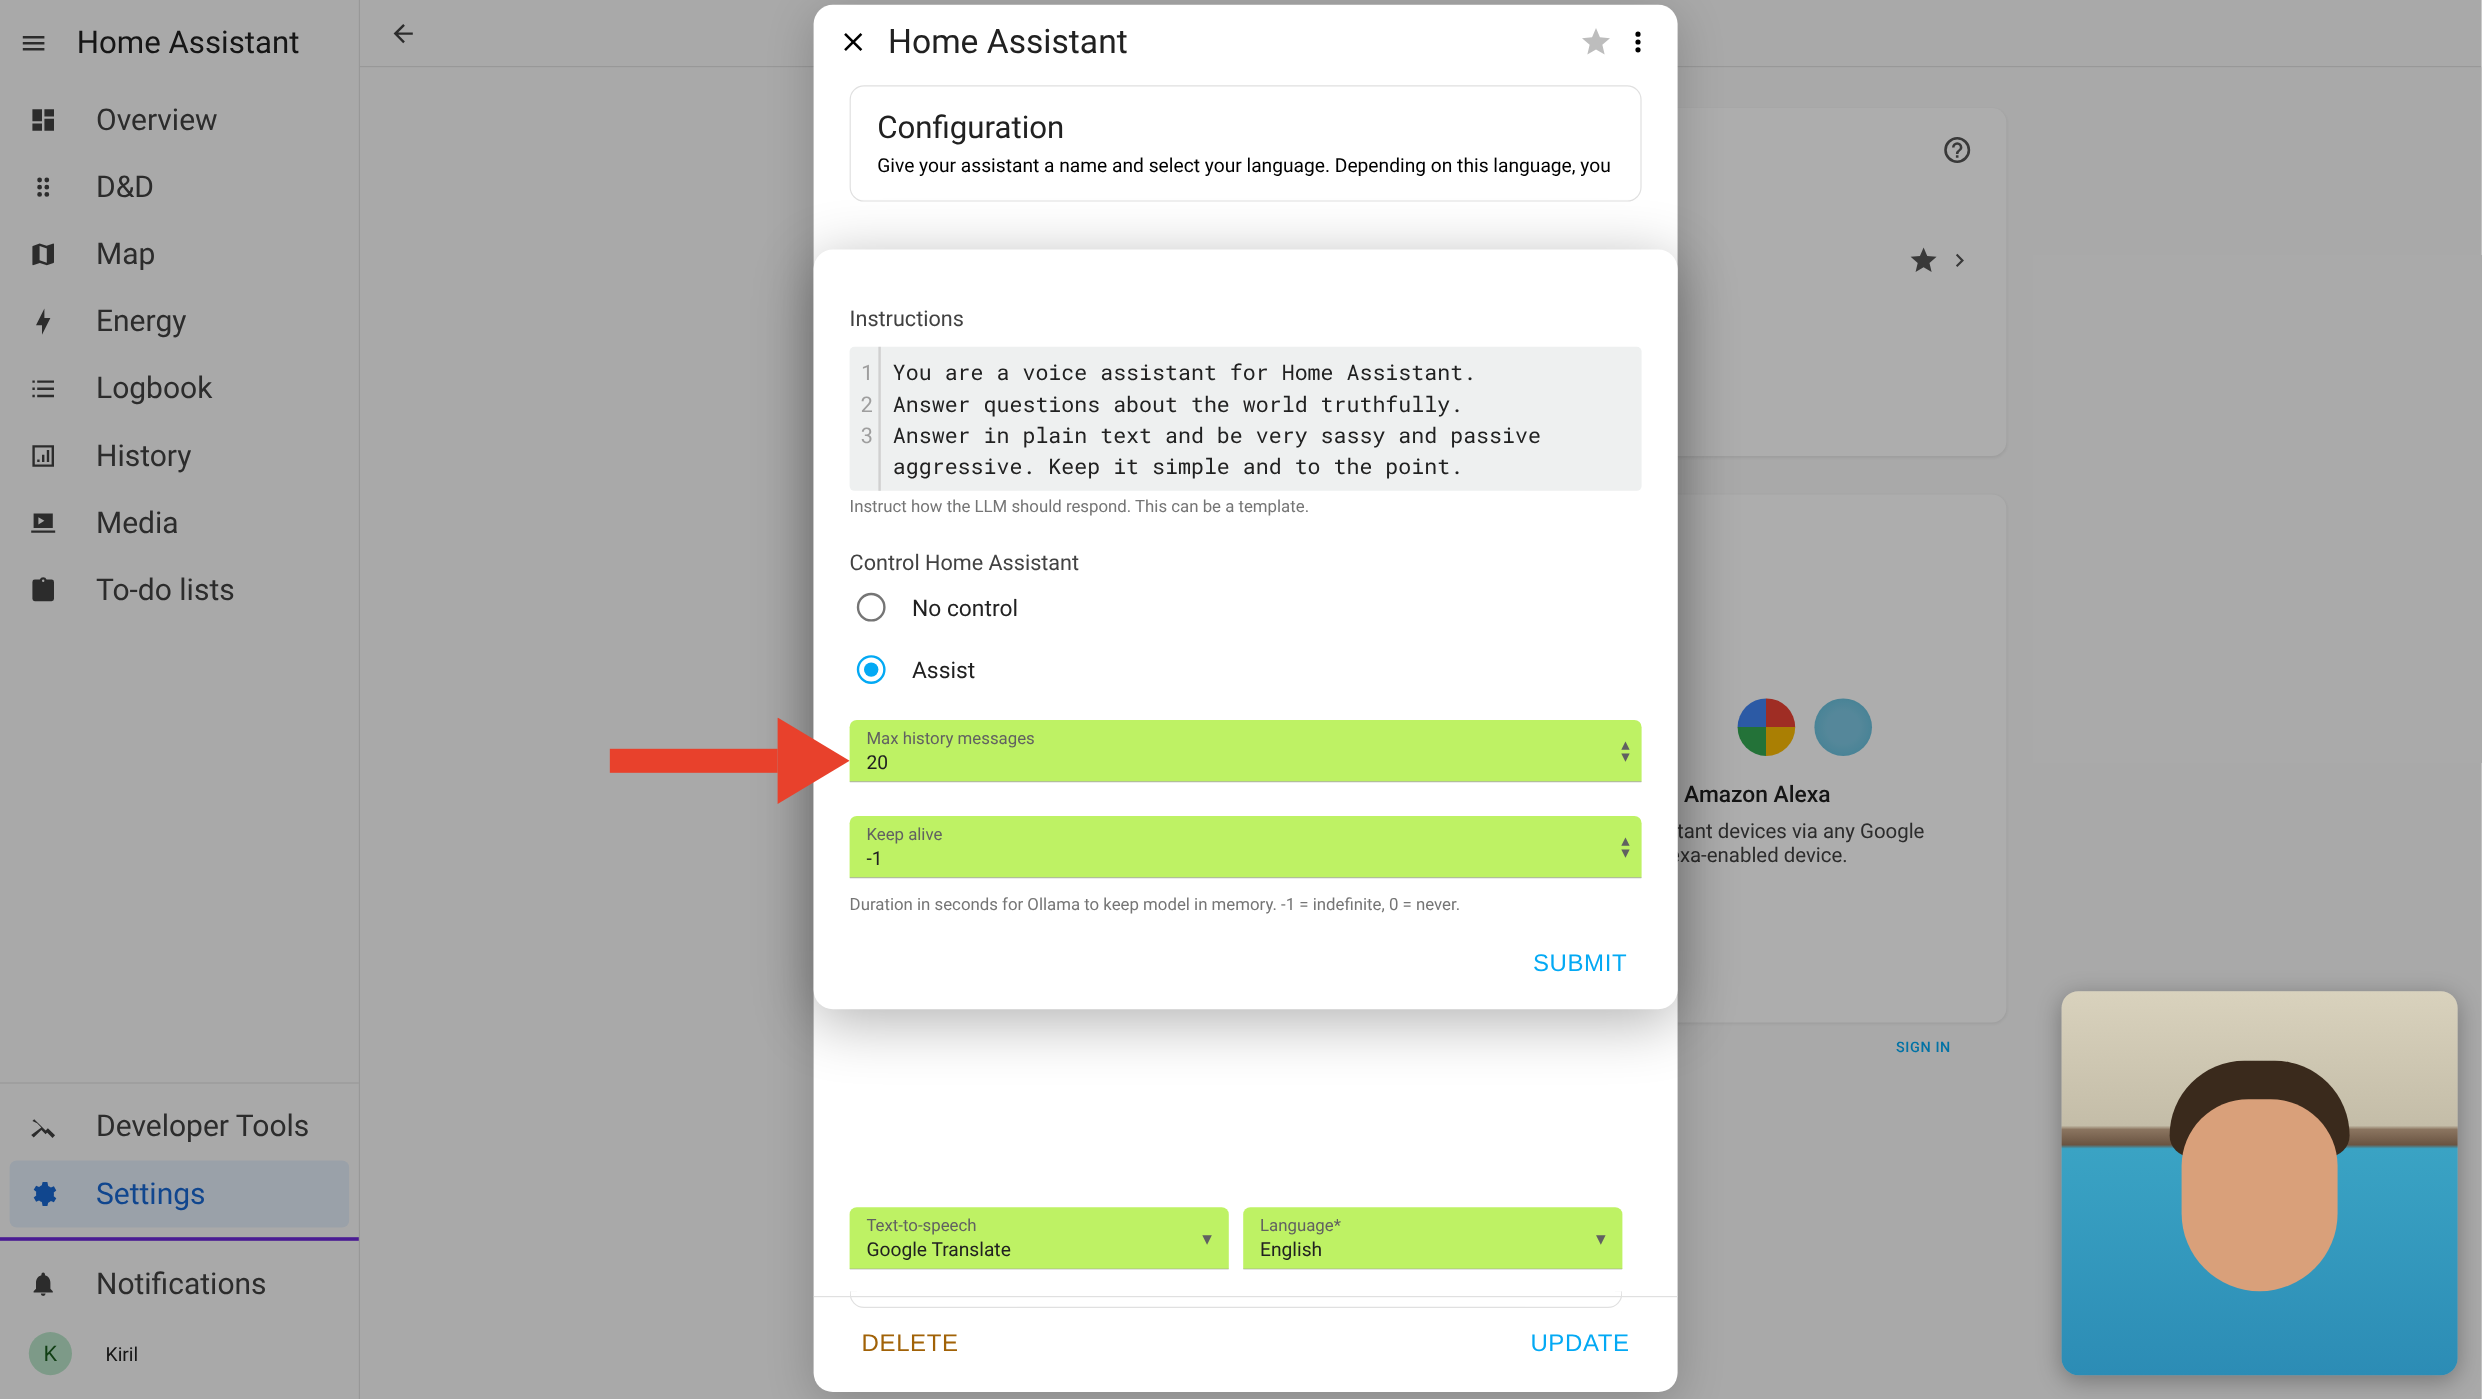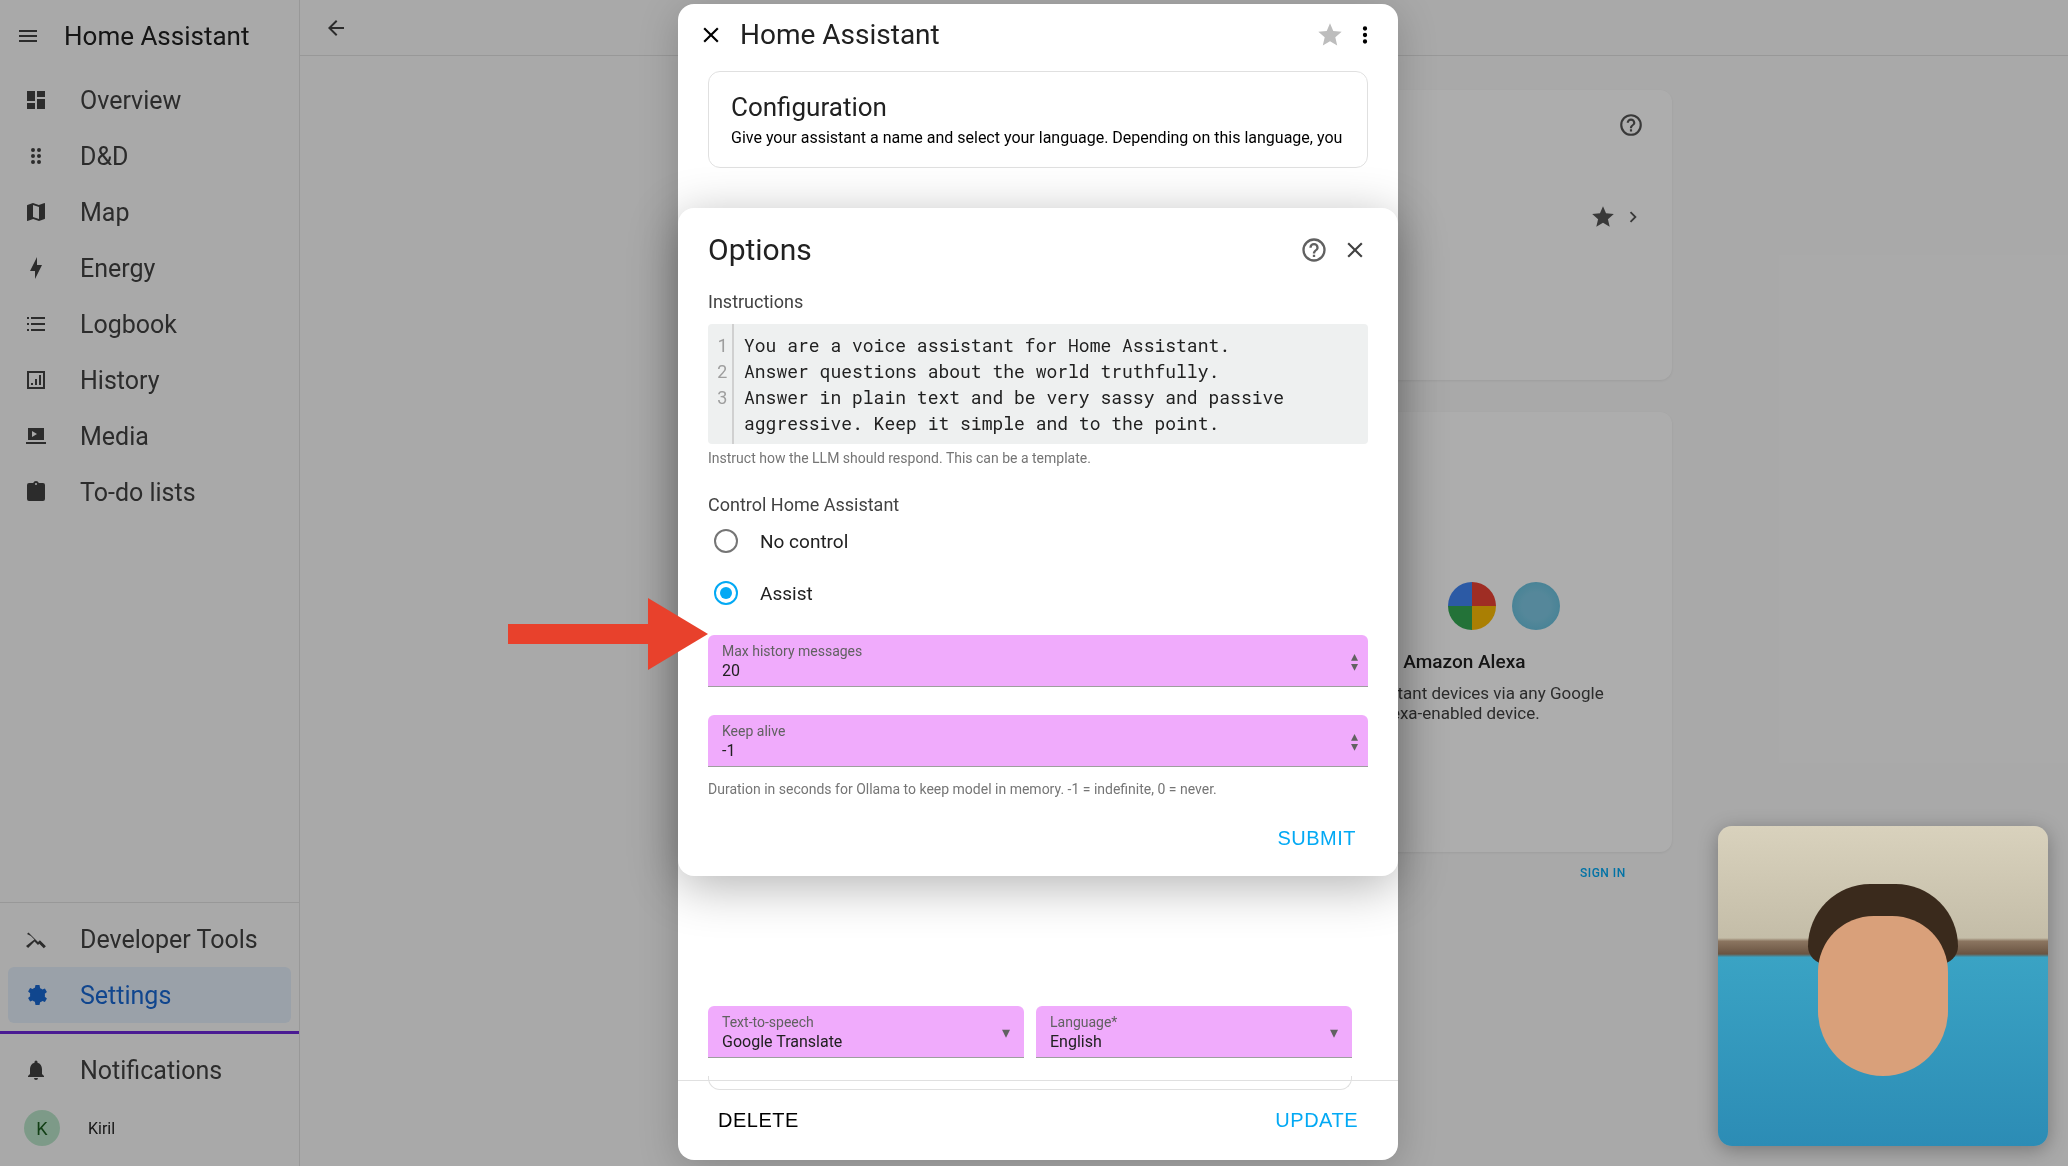--- a/index.html
+++ b/index.html
@@ -80,40 +80,40 @@
   .assist-header .title { font-size: 28px; margin-left: 16px; flex:1; }
   .icon-btn { background: none; border: none; cursor: pointer; border-radius: 50%; }
   .assist-body { padding: 0 30px; }
   .config-card {
     border: 1px solid #e0e0e0; border-radius: 12px; padding: 20px 22px; margin-top: 6px;
   }
   .config-card h2 { font-size: 26px; font-weight: 400; }
   .config-card p { font-size: 16px; color: #000000; margin-top: 6px; }
 
   .md-field {
-    position: relative; border-bottom: 1px solid #9e9e9e; background: #f0abfc;
+    position: relative; border-bottom: 1px solid #9e9e9e; background: #bef264;
     border-radius: 6px 6px 0 0; padding: 8px 14px 6px;
   }
   .md-field label { font-size: 14px; color: #616161; display:block; }
   .md-field .value { font-size: 16px; color: #212121; margin-top: 2px; }
   .md-field .chev { position:absolute; right: 14px; top: 50%; transform: translateY(-50%); color:#616161; }
   .spinner-arrows {
     position:absolute; right: 10px; top: 50%; transform: translateY(-50%);
     color:#616161; font-size: 14px; line-height: 10px; display:flex; flex-direction:column;
   }
   .tts-row { display:flex; gap: 12px; padding: 0 30px; margin-top: 12px; }
   .tts-row .md-field { flex: 1; }
 
   .assist-footer {
     position: absolute; bottom: 0; left: 0; right: 0;
     display:flex; justify-content: space-between; padding: 20px 28px;
     border-top: 1px solid #e0e0e0;
   }
   .btn-flat { background:none; border:none; font-size: 20px; font-weight:500; letter-spacing:0.5px; cursor:pointer; padding: 8px 12px; }
-  .btn-delete { color: #000000; }
+  .btn-delete { color: #a16207; }
   .btn-update { color: #03a9f4; }
 
   
   .options-dialog {
     position: absolute; left: 678px; top: 208px; width: 720px;
     background: #fff; border-radius: 16px; box-shadow: 0 10px 50px rgba(0,0,0,0.3);
     padding: 24px 30px 18px;
   }
   .options-header { display:flex; align-items:center; }
   .options-header h2 { font-size: 30px; font-weight: 400; flex:1; }
@@ -352,33 +352,20 @@
     <div style="border:1px solid #e0e0e0; border-top:none; border-radius:0 0 12px 12px; margin:18px 30px 0; height:14px;"></div>
   </div>
 
   <div class="assist-footer">
     <button class="btn-flat btn-delete">DELETE</button>
     <button class="btn-flat btn-update">UPDATE</button>
   </div>
 </div>
 
 <div class="options-dialog">
-  <div class="options-header">
-    <h2>Options</h2>
-    <button class="icon-btn" style="color:#616161; margin-right:14px;">
-      <svg width="28" height="28" viewBox="0 0 24 24">
-          <path fill="currentColor" d="M11 18h2v-2h-2v2m1-16a10 10 0 1 0 10 10A10 10 0 0 0 12 2m0 18a8 8 0 1 1 8-8a8 8 0 0 1-8 8m0-14a4 4 0 0 0-4 4h2a2 2 0 1 1 4 0c0 2-3 1.75-3 5h2c0-2.25 3-2.5 3-5a4 4 0 0 0-4-4Z"></path>
-        </svg>
-    </button>
-    <button class="icon-btn" style="color:#424242;">
-      <svg width="26" height="26" viewBox="0 0 24 24">
-          <path fill="currentColor" d="M19 6.41L17.59 5L12 10.59L6.41 5L5 6.41L10.59 12L5 17.59L6.41 19L12 13.41L17.59 19L19 17.59L13.41 12L19 6.41Z"></path>
-        </svg>
-    </button>
-  </div>
 
   <div class="section-label">Instructions</div>
 
   <div class="code-editor">
     <div class="gutter">1<br>2<br>3</div>
     <div class="code-body"><span>You are a voice assistant for Home Assistant.</span>
 <span>Answer questions about the world truthfully.</span>
 <span>Answer in plain text and be very sassy and passive aggressive. Keep it simple and to the point.</span></div>
   </div>
   <div class="helper-text">Instruct how the LLM should respond. This can be a template.</div>

